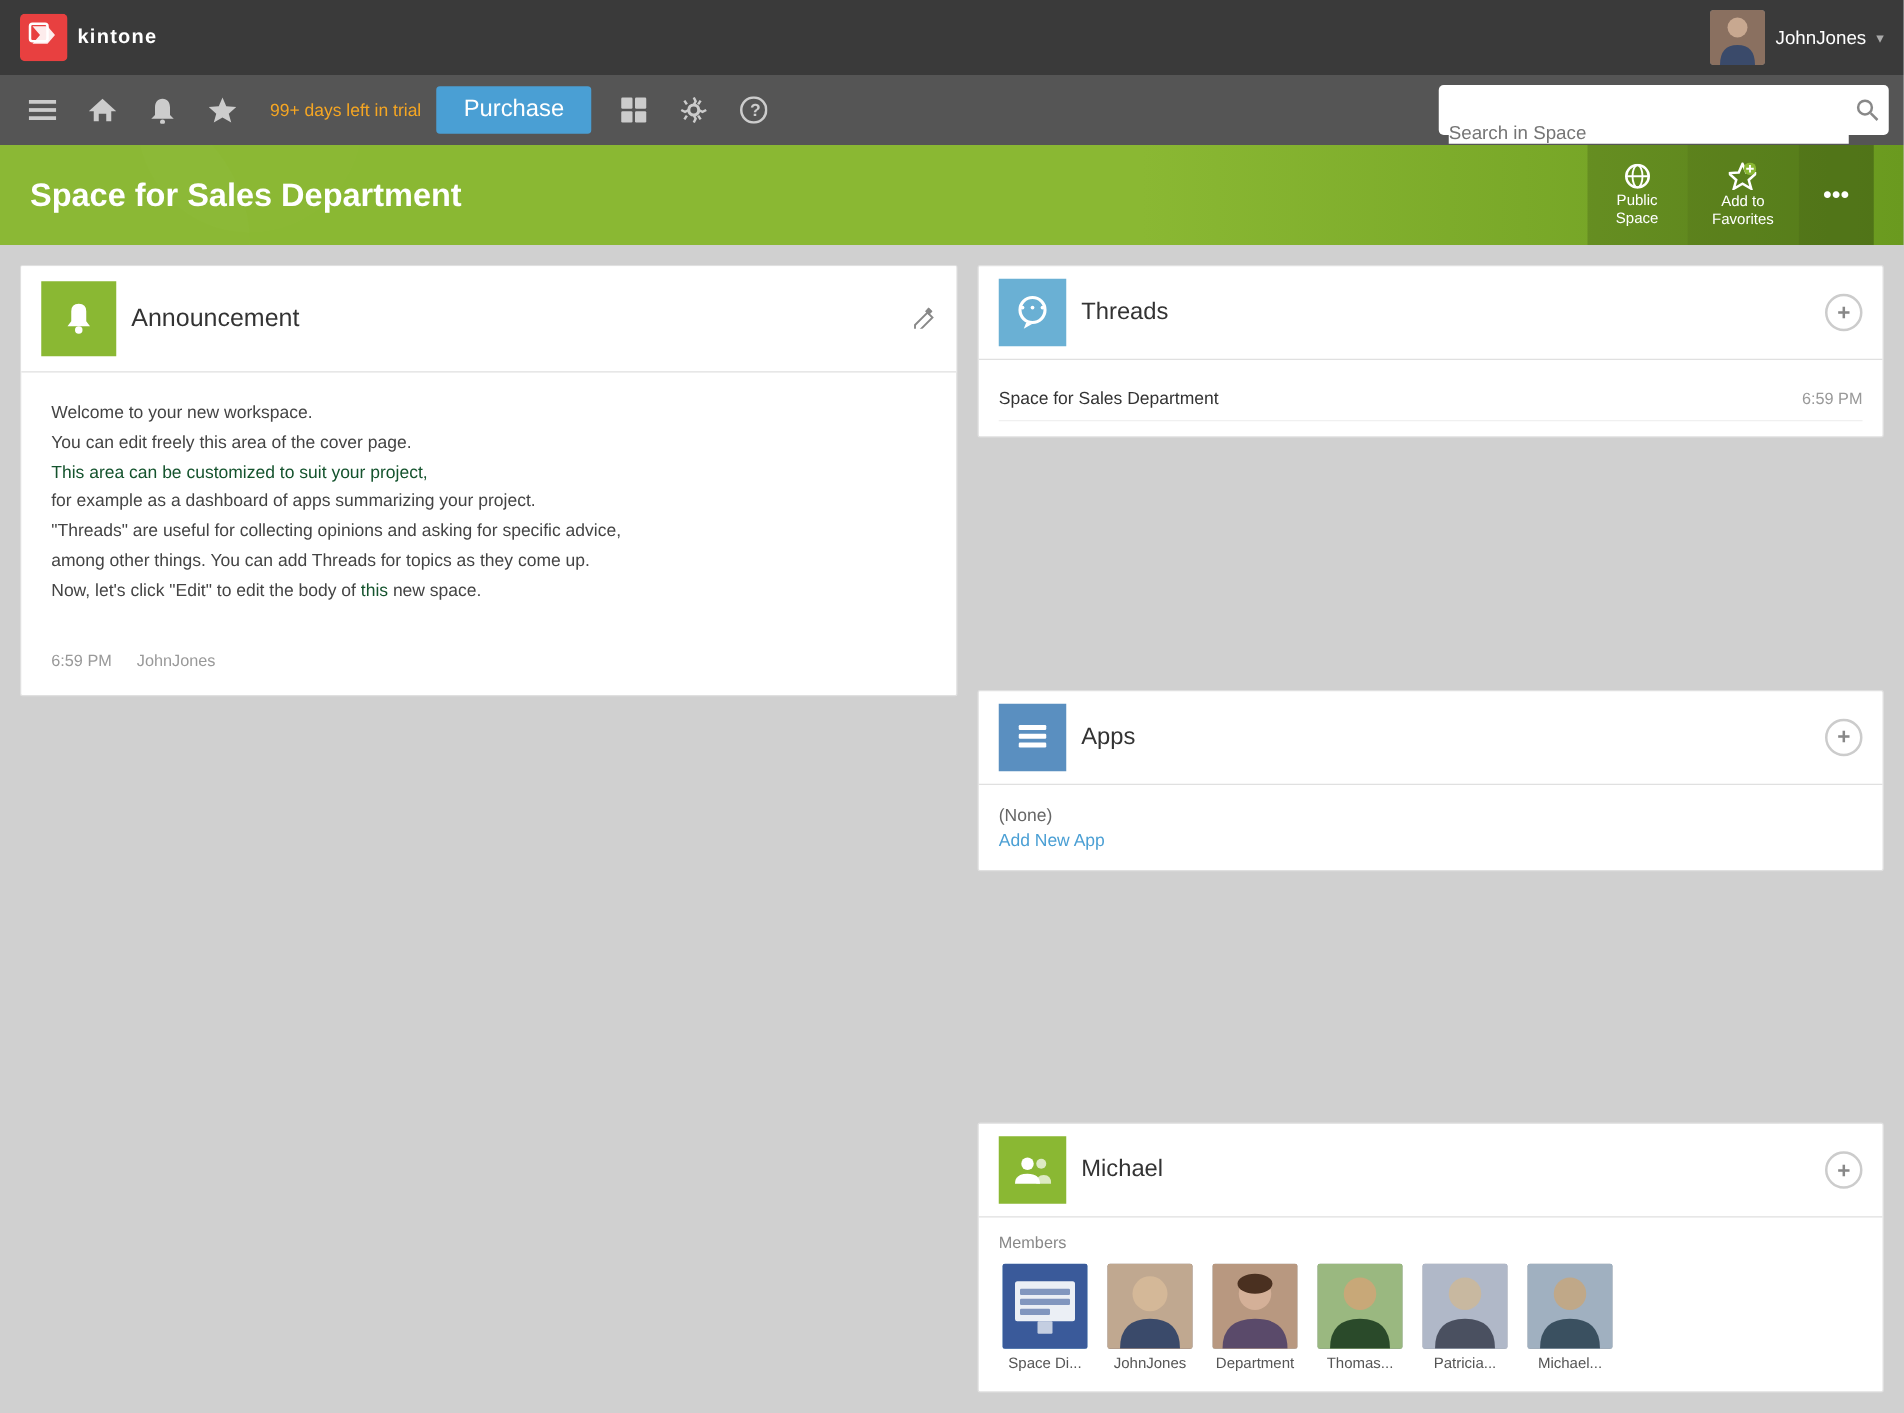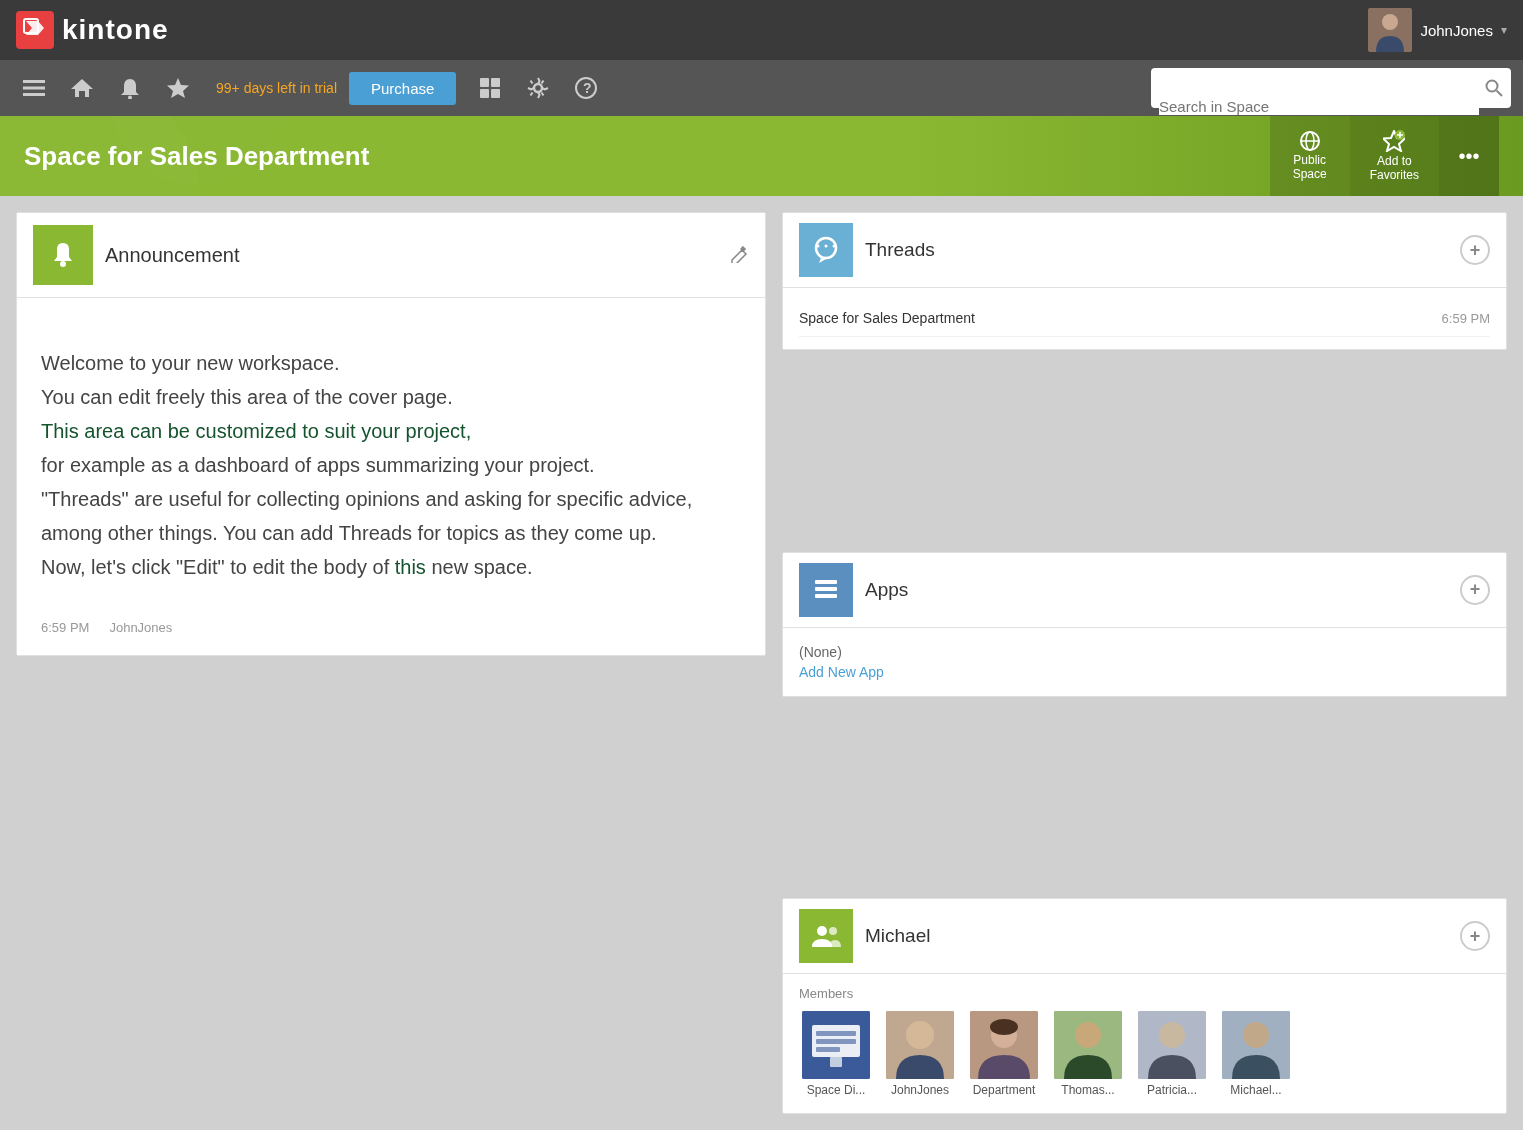--- a/index.html
+++ b/index.html
@@ -18,21 +18,21 @@
       align-items: center;
       gap: 8px;
       flex: 0 0 auto;
     }
     .logo-icon {
       width: 38px;
       height: 38px;
     }
     .logo-text {
       color: #fff;
-      font-size: 28px;
+      font-size: 16px;
       font-weight: bold;
       letter-spacing: 1px;
     }
     .topbar-right {
       display: flex;
       align-items: center;
       margin-left: auto;
       gap: 0;
     }
     .user-avatar-top {
@@ -78,21 +78,21 @@
       color: #f5a623;
       font-size: 14px;
       margin-left: 12px;
       white-space: nowrap;
     }
     .purchase-btn {
       background: #4a9fd4;
       color: #fff;
       border: none;
       padding: 8px 22px;
-      font-size: 15px;
+      font-size: 19px;
       cursor: pointer;
       border-radius: 3px;
       margin-left: 8px;
       white-space: nowrap;
     }
     .search-bar {
       display: flex;
       align-items: center;
       background: #fff;
       border-radius: 4px;
@@ -225,24 +225,23 @@
     .card-edit-btn {
       margin-left: auto;
       color: #888;
       font-size: 18px;
       cursor: pointer;
     }
     .card-body {
       padding: 20px 24px;
     }
     .announcement-text {
-      font-size: 20px;
+      font-size: 14px;
       color: #444;
       line-height: 1.7;
-      margin-top: 28px;
     }
     .announcement-text .highlight {
       color: #14532d;
     }
     .announcement-footer {
       padding: 16px 24px 20px;
       color: #999;
       font-size: 13px;
       display: flex;
       gap: 20px;

